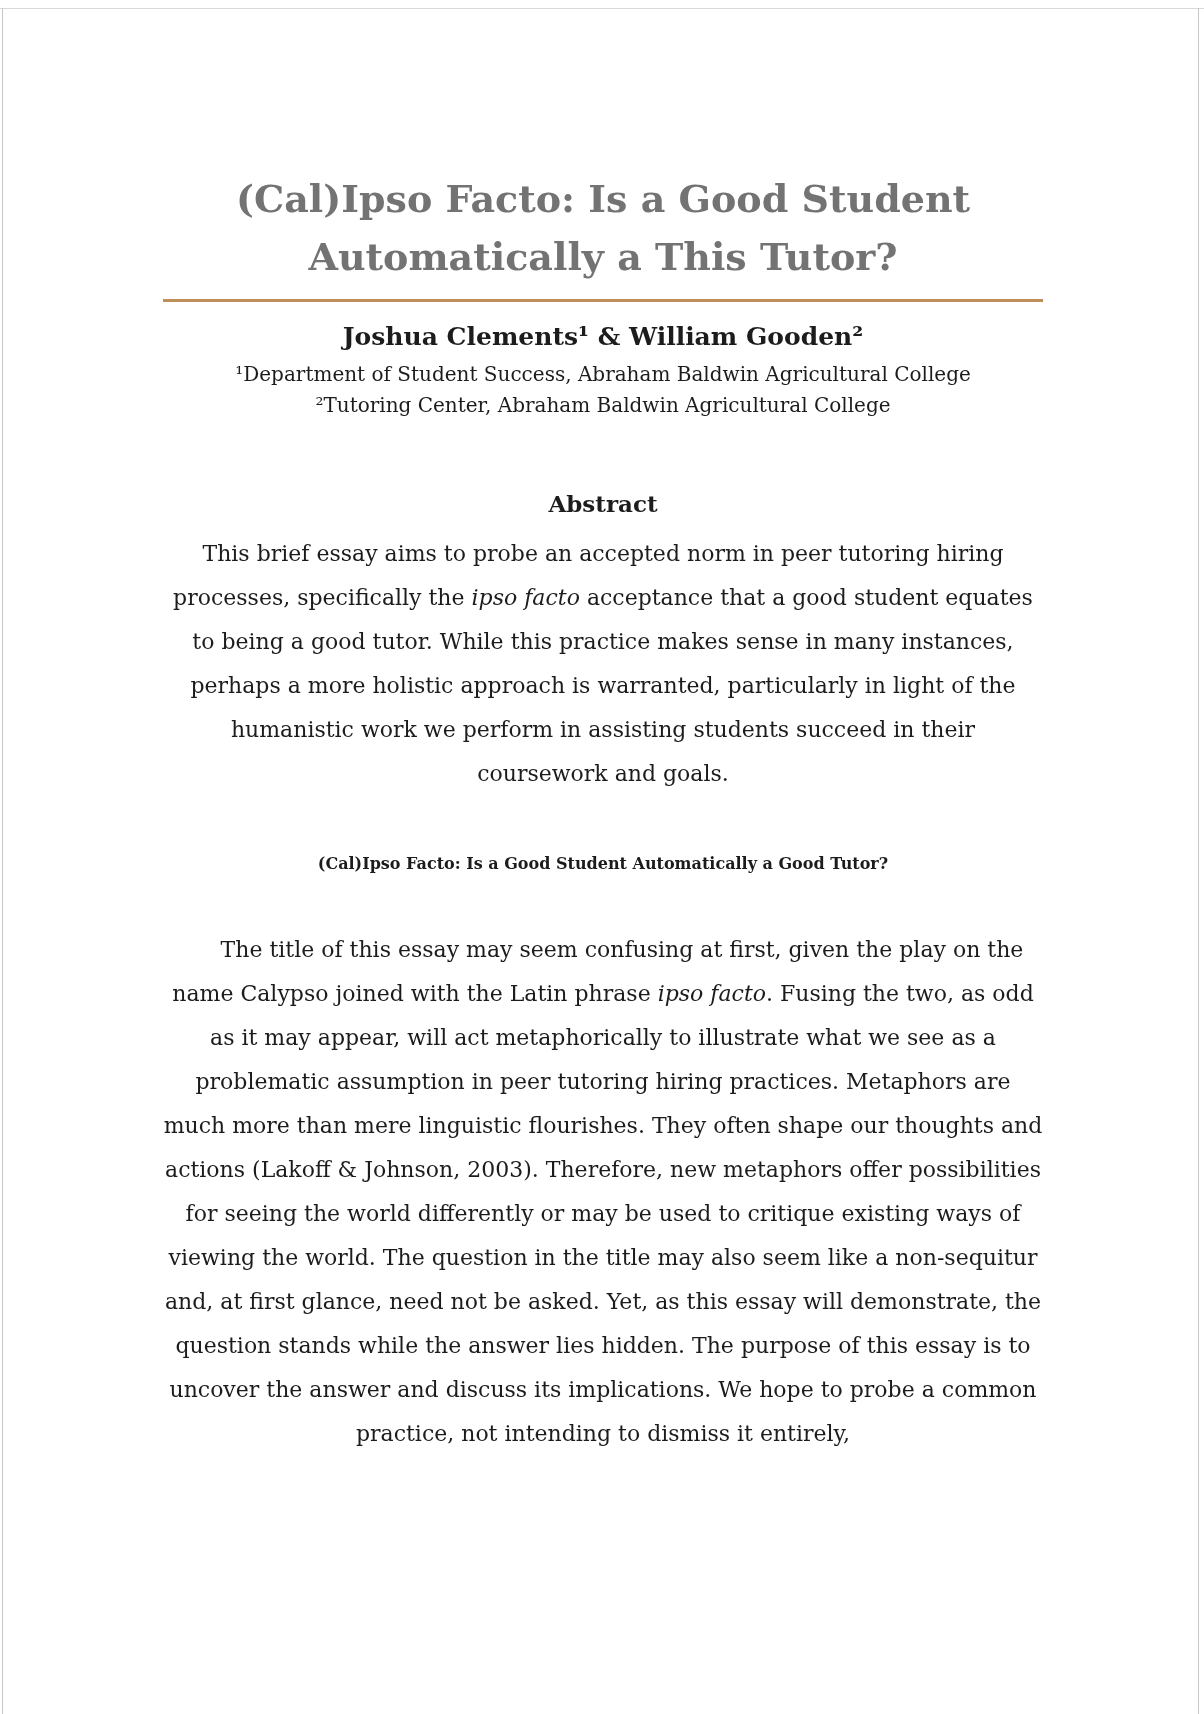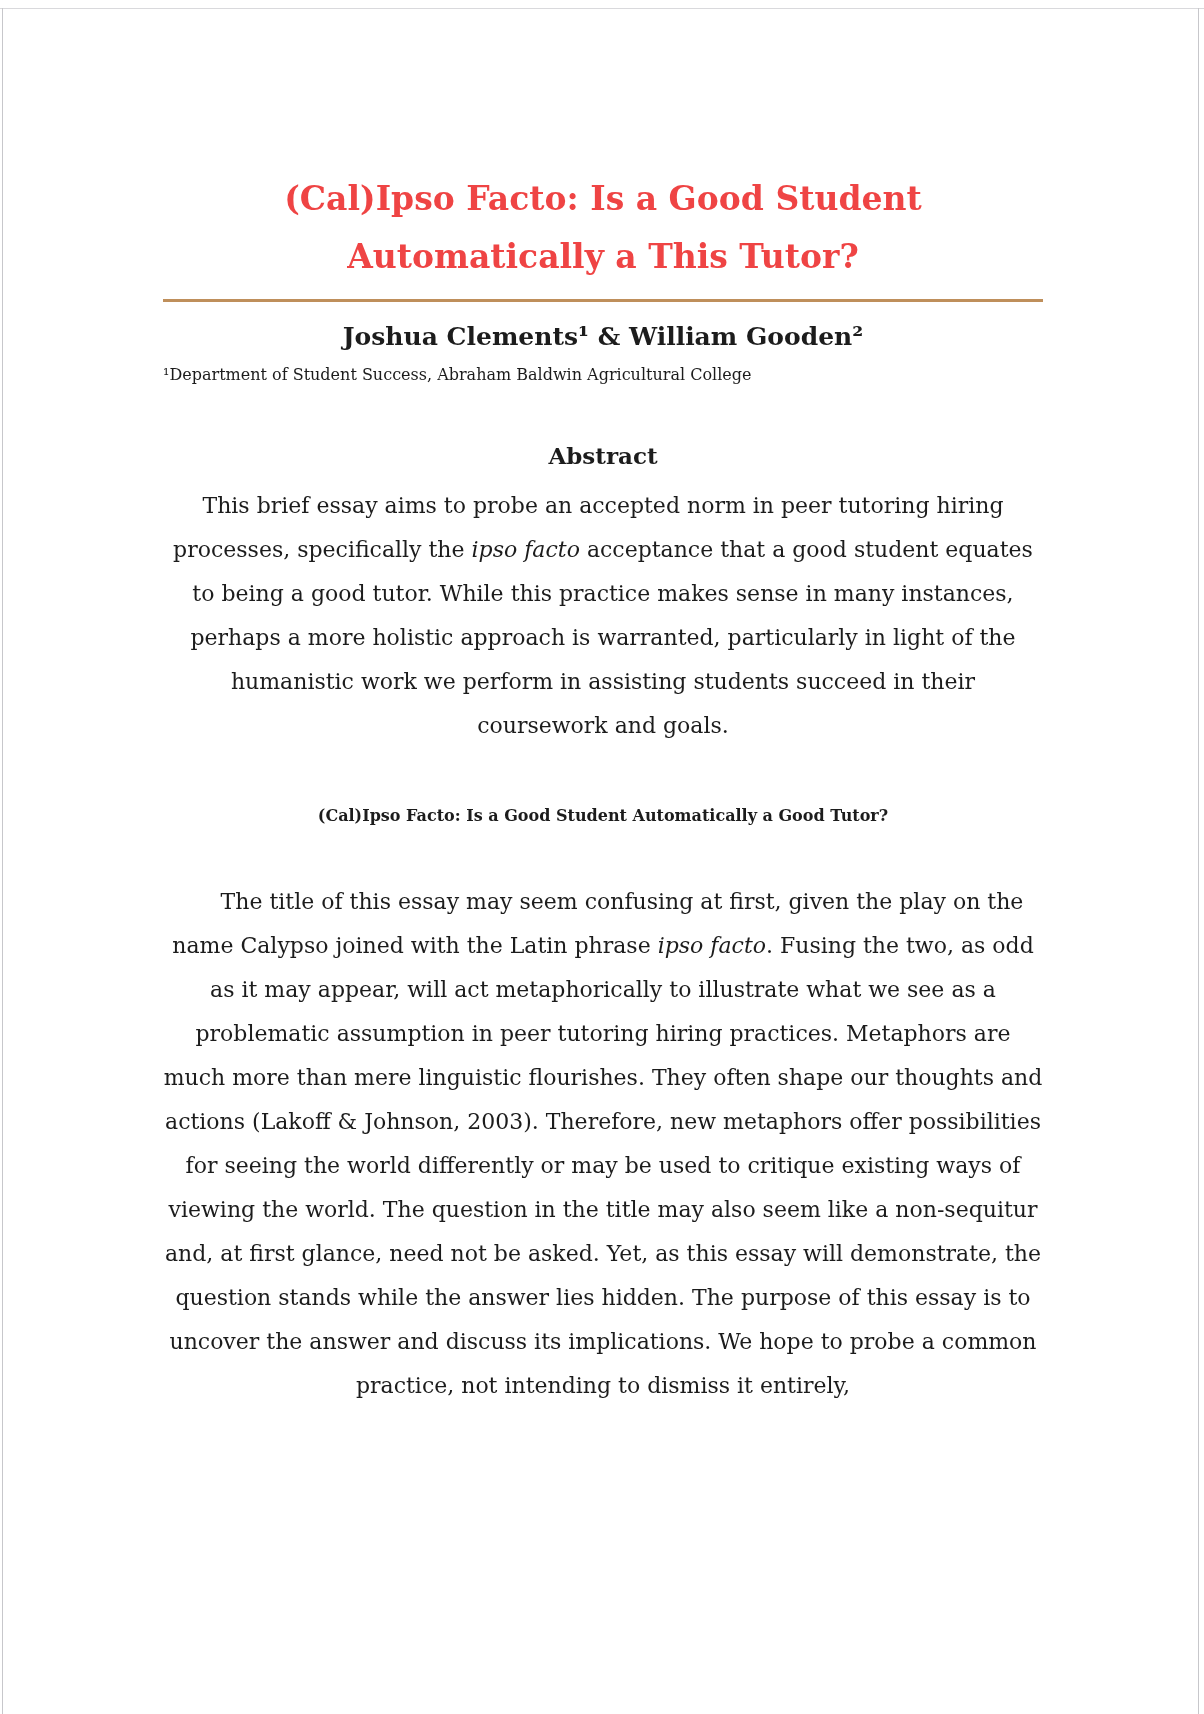--- a/index.html
+++ b/index.html
@@ -37,46 +37,47 @@
   }
   .content {
     position: absolute;
     left: 163px;
     top: 0;
     width: 880px;
   }
   .title {
     margin: 0;
     padding-top: 170px;
-    font-size: 33px;
+    font-size: 38px;
     line-height: 58px;
     font-weight: bold;
     text-align: center;
-    color: #ef4444;
+    color: #737373;
   }
   .gold-rule {
     margin-top: 13px;
     height: 3px;
     background: #bf8f5b;
     border: none;
   }
   .authors {
     margin: 16px 0 4px 0;
     font-size: 25px;
     line-height: 37px;
     font-weight: bold;
     text-align: center;
   }
   .affil {
     margin: 0;
-    font-size: 16px;
+    font-size: 20px;
     line-height: 31px;
+    text-align: center;
   }
   .abstract-heading {
-    margin: 44px 0 0 0;
+    margin: 61px 0 0 0;
     font-size: 23px;
     line-height: 44px;
     font-weight: bold;
     text-align: center;
   }
   .body-text {
     margin: 0;
     font-size: 22px;
     line-height: 44px;
     text-align: center;
@@ -117,20 +118,21 @@
     <h1 class="title">
       <span>(Cal)Ipso Facto: Is a Good Student</span><br>
       <span>Automatically a This Tutor?</span>
     </h1>
 
     <div class="gold-rule"></div>
 
     <p class="authors">Joshua Clements¹ &amp; William Gooden²</p>
 
     <p class="affil">¹Department of Student Success, Abraham Baldwin Agricultural College</p>
+    <p class="affil">²Tutoring Center, Abraham Baldwin Agricultural College</p>
 
     <h2 class="abstract-heading">Abstract</h2>
 
     <p class="body-text abstract-text"><span>This brief essay aims to probe an accepted norm in peer tutoring hiring processes, specifically the </span><em>ipso facto</em><span> acceptance that a good student equates to being a good tutor. While this practice makes sense in many instances, perhaps a more holistic approach is warranted, particularly in light of the humanistic work we perform in assisting students succeed in their coursework and goals.</span></p>
 
 
     <h3 class="section-heading">(Cal)Ipso Facto: Is a Good Student Automatically a Good Tutor?</h3>
 
     <p class="body-text main-paragraph"><span>The title of this essay may seem confusing at first, given the play on the name Calypso joined with the Latin phrase </span><em>ipso facto</em><span>. Fusing the two, as odd as it may appear, will act metaphorically to illustrate what we see as a problematic assumption in peer tutoring hiring practices. Metaphors are much more than mere linguistic flourishes. They often shape our thoughts and actions (Lakoff &amp; Johnson, 2003). Therefore, new metaphors offer possibilities for seeing the world differently or may be used to critique existing ways of viewing the world. The question in the title may also seem like a non-sequitur and, at first glance, need not be asked. Yet, as this essay will demonstrate, the question stands while the answer lies hidden. The purpose of this essay is to uncover the answer and discuss its implications. We hope to probe a common practice, not intending to dismiss it entirely,</span></p>
 

